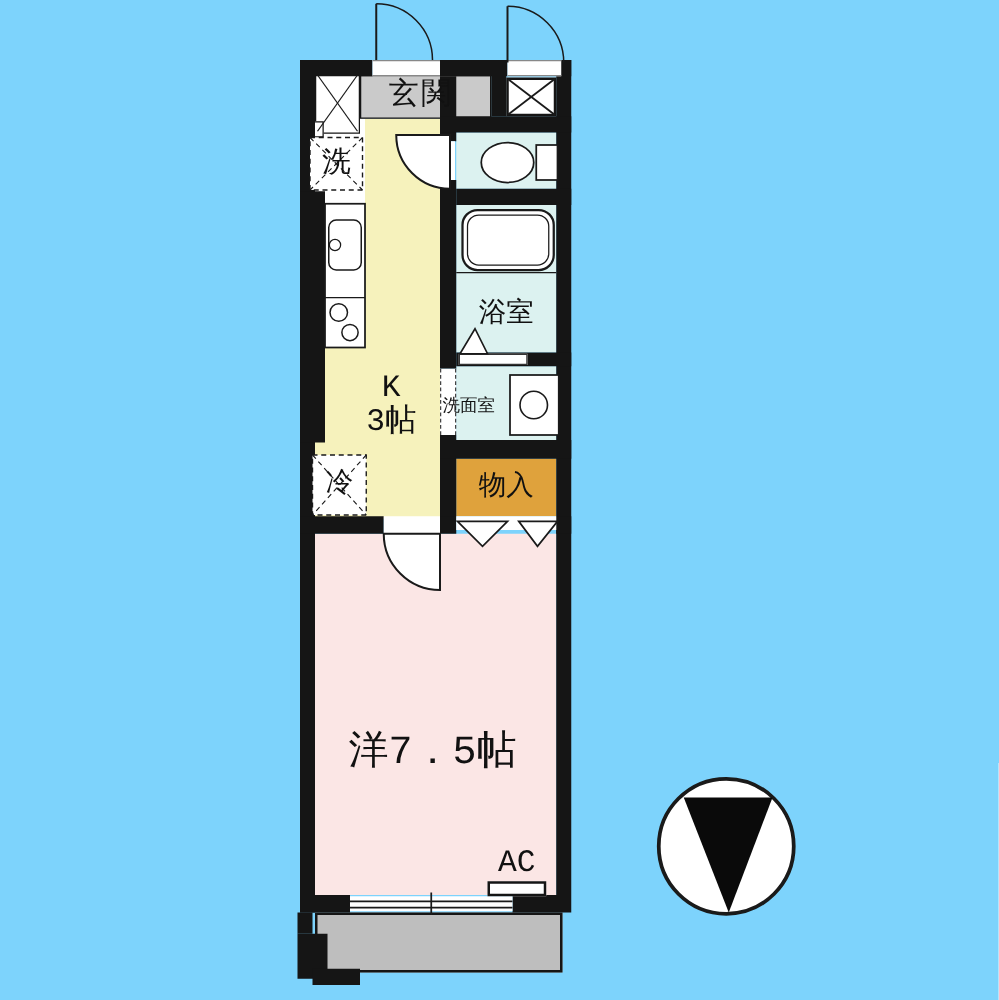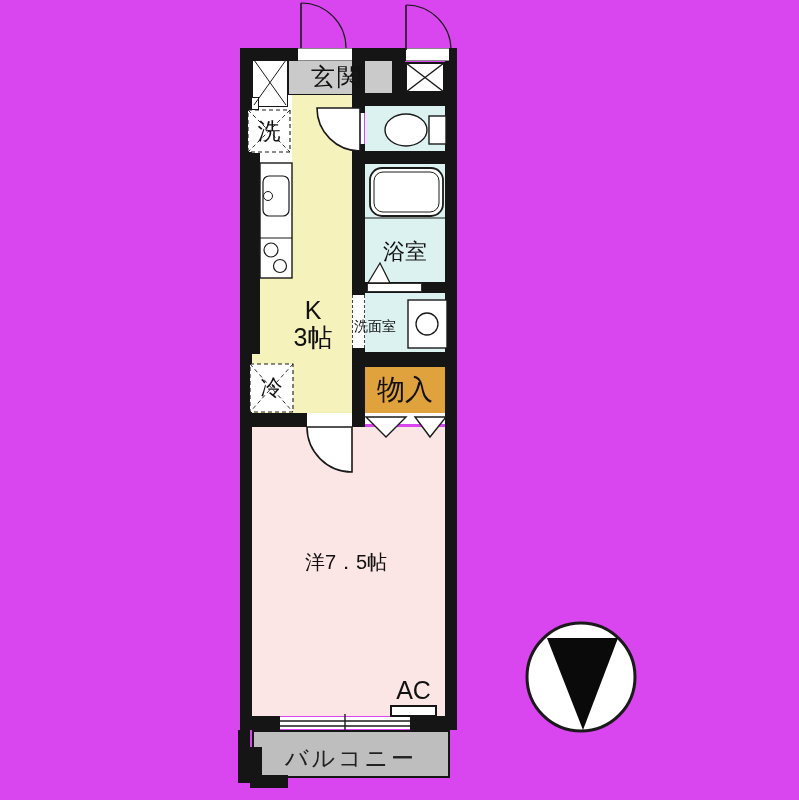--- a/index.html
+++ b/index.html
@@ -1,17 +1,17 @@
 <!DOCTYPE html>
 <html><head>
 <meta charset="utf-8">
 <style>
   html,body{margin:0;padding:0;background:#ffffff;}
-  #canvas{position:relative;width:799px;height:800px;background:#d946ef;overflow:hidden;
-          font-family:Liberation Sans, sans-serif;color:#111;}
+  #canvas{position:relative;width:799px;height:800px;background:#7dd3fc;overflow:hidden;
+          font-family:Liberation Mono, monospace;color:#111;}
   .abs{position:absolute;box-sizing:border-box;}
   .wall{position:absolute;box-sizing:border-box;}
   .room{position:absolute;box-sizing:border-box;}
   .opening{position:absolute;box-sizing:border-box;background:#fff;}
   .label{position:absolute;box-sizing:border-box;display:flex;align-items:center;justify-content:center;
          text-align:center;color:#111;line-height:1.1;white-space:pre;}
   svg{position:absolute;left:0;top:0;}
 </style>
 </head>
 <body>
@@ -148,19 +148,18 @@
   <div class="abs" style="left:390px;top:705px;width:47px;height:12px;background:#fff;border:2px solid #151515;"></div>
 
   <div class="label" style="left:288px;top:61px;width:98px;height:33px;font-size:24px;letter-spacing:2px;">玄関</div>
   <div class="label" style="left:248px;top:112px;width:42px;height:40px;font-size:23px;">洗</div>
   <div class="label" style="left:258px;top:294px;width:110px;height:60px;font-size:25px;flex-direction:column;">
     <span>K</span>
     <span>3帖</span>
   </div>
   <div class="label" style="left:365px;top:238px;width:80px;height:28px;font-size:22px;">浴室</div>
   <div class="label" style="left:337px;top:318px;width:76px;height:18px;font-size:14px;">洗面室</div>
-  <div class="label" style="left:365px;top:368px;width:80px;height:44px;font-size:28px;">物入</div>
+  <div class="label" style="left:365px;top:368px;width:80px;height:44px;font-size:22px;">物入</div>
   <div class="label" style="left:250px;top:366px;width:43px;height:44px;font-size:22px;">冷</div>
-  <div class="label" style="left:246px;top:546px;width:200px;height:32px;font-size:20px;">洋7．5帖</div>
+  <div class="label" style="left:246px;top:586px;width:200px;height:32px;font-size:32px;">洋7．5帖</div>
   <div class="label" style="left:390px;top:680px;width:47px;height:22px;font-size:25px;">AC</div>
-  <div class="label" style="left:252px;top:746px;width:198px;height:26px;font-size:23px;letter-spacing:3px;color:#222;">バルコニー</div>
 
 </div>
 
 </body></html>

